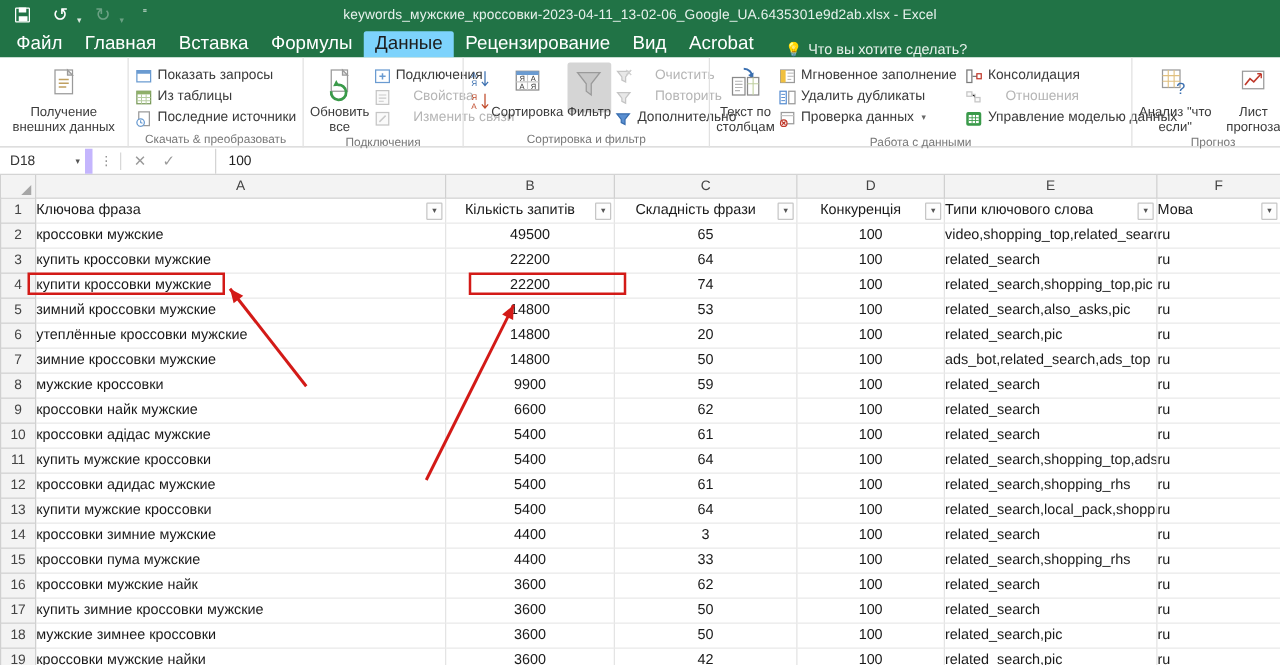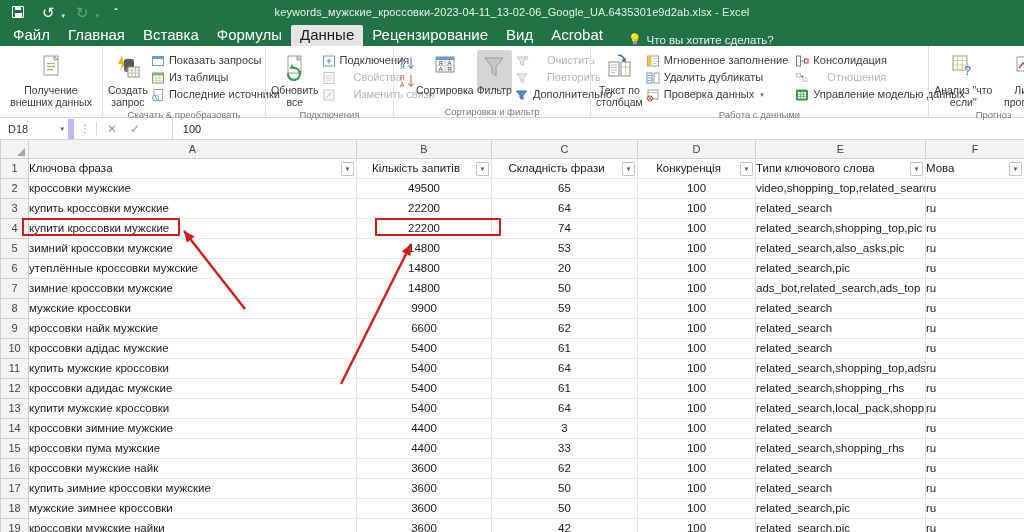--- a/index.html
+++ b/index.html
@@ -42,21 +42,21 @@
   
   .tabbar {
     height: 22px; background: #217346; display: flex; align-items: flex-end;
     padding-left: 4px; position: relative;
   }
   .tab {
     color: #ffffff; font-size: 15px; padding: 3px 9px 4px 9px; line-height: 14px;
     white-space: nowrap;
   }
   .tab.active {
-    background: #e5e5e5; color: #1c1c1c; border-radius: 2px 2px 0 0;
+    background: #7dd3fc; color: #1c1c1c; border-radius: 2px 2px 0 0;
     font-weight: normal;
   }
   .tellme { color: #e8f1ec; font-size: 11.5px; padding-left: 16px; display: flex; align-items: center; gap: 5px; }
   .bulb { font-size: 11px; color: #fff8c0; }
 
   
   .ribbon {
     height: 72px; background: #ffffff; border-bottom: 1px solid #d4d4d4;
     display: flex; position: relative; font-size: 11px; color: #3b3b3b;
   }
@@ -187,33 +187,20 @@
             </svg>
           </span>
           <span class="lbl">Получение внешних данных</span>
         </div>
       </div>
       <div class="rgroup-label"></div>
     </div>
 
     <div class="rgroup" style="width:163px;">
       <div class="rgroup-body">
-        <div class="big-btn" style="width:56px;">
-          <span class="big-ico">
-            <svg width="30" height="30" viewBox="0 0 30 30">
-              <path d="M9 3 L5 12 L9 12 L7 19 L14 9 L10 9 Z" fill="#f0b323"></path>
-              <ellipse cx="16" cy="9" rx="5" ry="2.2" fill="#5a5a5a"></ellipse>
-              <rect x="11" y="9" width="10" height="9" fill="#5a5a5a"></rect>
-              <ellipse cx="16" cy="18" rx="5" ry="2.2" fill="#777"></ellipse>
-              <rect x="15" y="15" width="11" height="10" fill="#fff" stroke="#8a8a8a"></rect>
-              <path d="M15 18 H26 M15 21 H26 M19 15 V25 M22.5 15 V25" stroke="#b5c9a0" stroke-width="1"></path>
-            </svg>
-          </span>
-          <span class="lbl">Создать запрос</span>
-        </div>
         <div class="small-col">
           <span class="small-btn">
             <span class="sico">
               <svg width="14" height="14" viewBox="0 0 14 14">
                   <rect x="1.5" y="2.5" width="11" height="9" fill="#fff" stroke="#6a9bd1"></rect>
                   <rect x="1.5" y="2.5" width="11" height="2.5" fill="#6a9bd1"></rect>
                 </svg>
             </span>
             <span>Показать запросы</span>
           </span>

